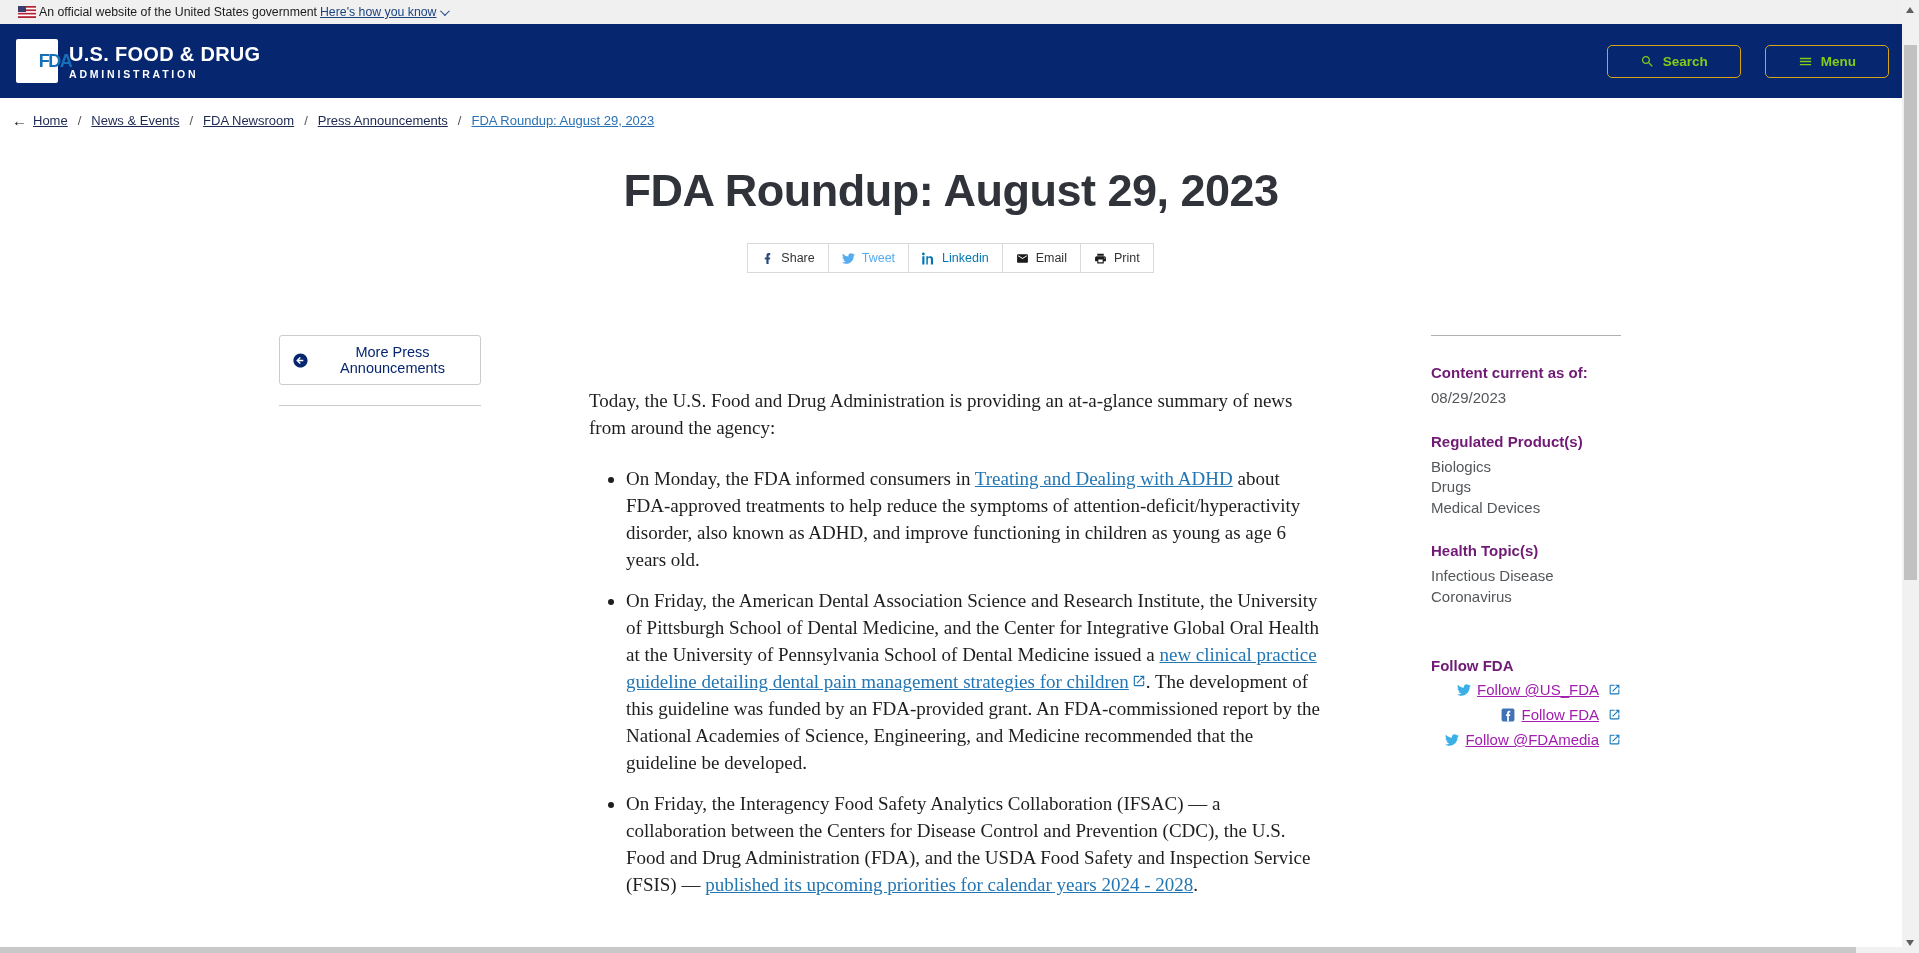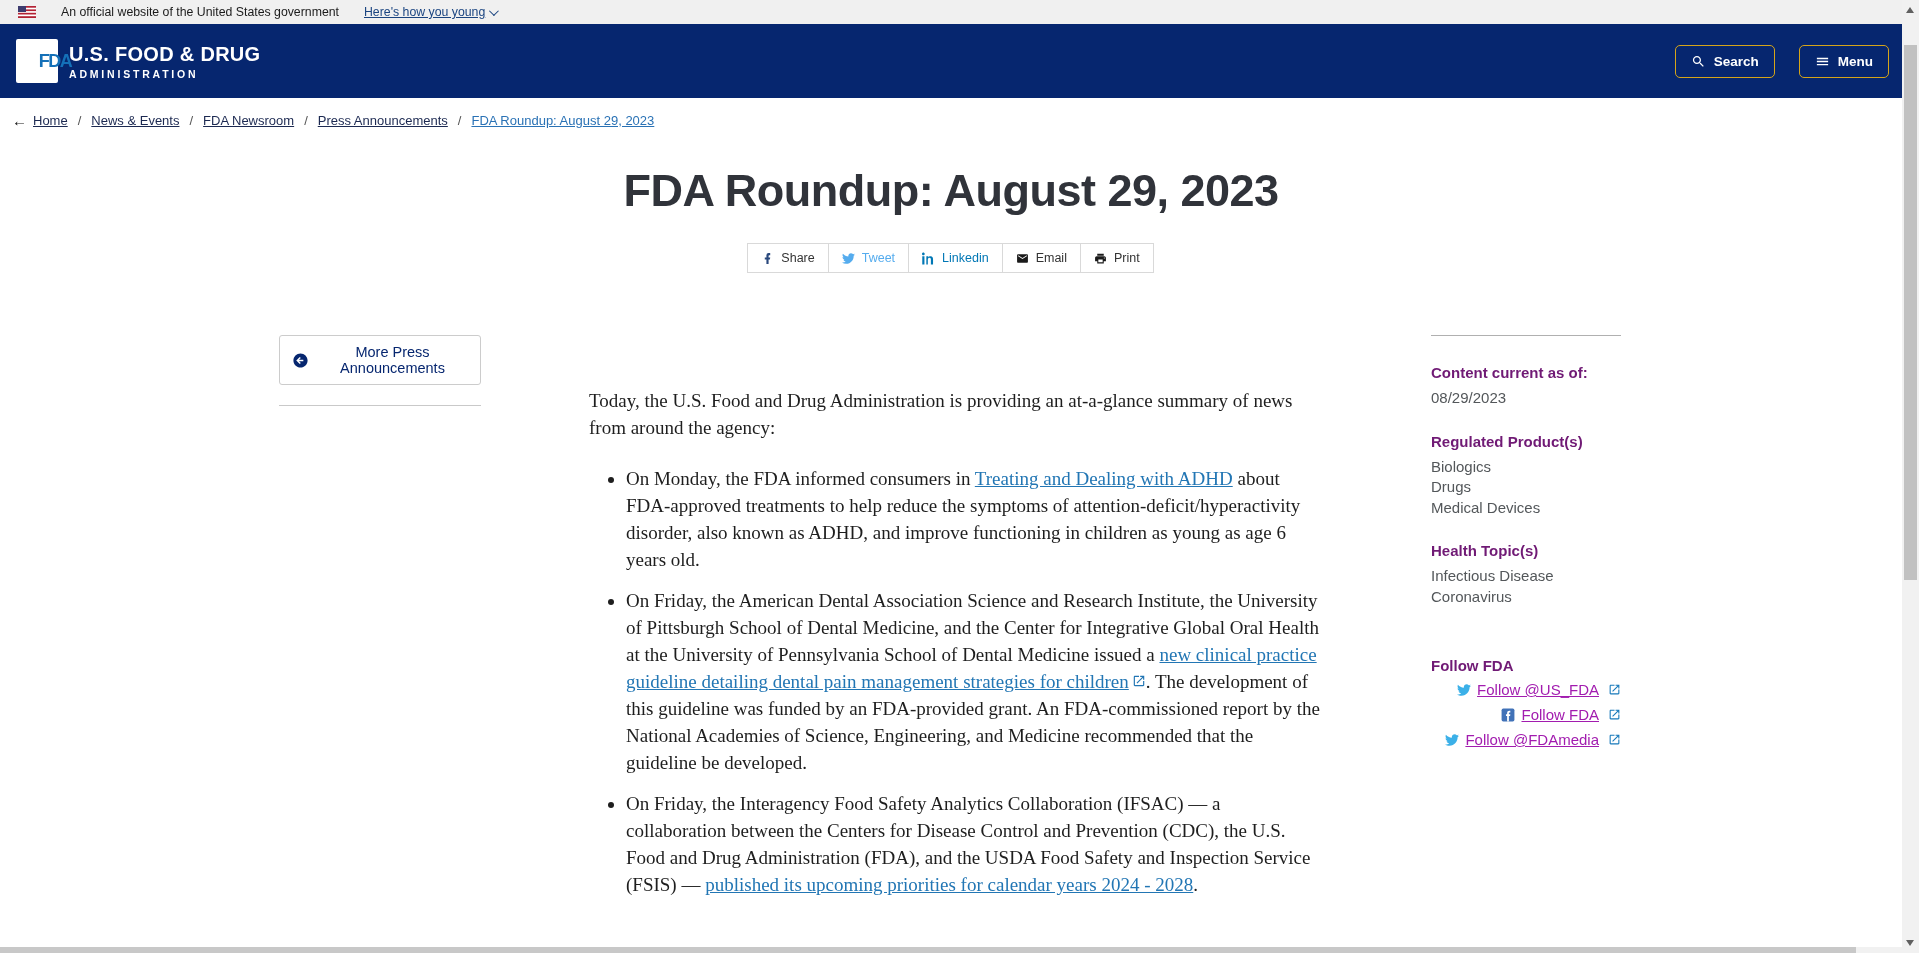--- a/index.html
+++ b/index.html
@@ -5,37 +5,37 @@
   * { box-sizing: border-box; }
   html,body { margin:0; padding:0; }
   body {
     width:1919px; height:953px; overflow:hidden; background:#fff;
     font-family:"Liberation Sans", sans-serif; position:relative;
   }
   .page { width:1902px; }
 
   
   .usa-banner { height:24px; background:#f0f0f0; display:flex; align-items:center;
-    padding-left:18px; gap:25px; font-size:12.3px; color:#1b1b1b; }
+    padding-left:18px; gap:3px; font-size:12.3px; color:#1b1b1b; }
   .flag-svg { display:block; }
   .banner-link { color:#1a4480; text-decoration:underline; display:inline-flex; align-items:center; gap:4px; cursor:pointer; }
   .chev { width:7px; height:7px; border-right:1.5px solid #1a4480; border-bottom:1.5px solid #1a4480;
     transform:rotate(45deg) translateY(-2px); display:inline-block; }
 
   
   .site-header { height:74px; display:flex; align-items:center; padding:0 13px 0 16px; }
   .logo-box { width:42px; height:44px; background:#fff; border-radius:2px;
     display:flex; align-items:center; justify-content:center; flex:none;padding-left:36px; }
   .logo-box span { color:#1470b8; font-weight:bold; font-size:18px; letter-spacing:-1.5px; }
   .logo-text { margin-left:11px; color:#fff; }
   .logo-l1 { font-size:20px; font-weight:bold; letter-spacing:.3px; }
   .logo-l2 { font-size:10.5px; font-weight:bold; letter-spacing:2.8px; margin-top:2px; }
   .header-actions { margin-left:auto; display:flex; gap:24px; }
-  .hdr-btn { background:transparent; border:1.5px solid #d5a419; border-radius:5px; color:#ffffff;
-    font-weight:bold; font-size:13.5px; padding:8px 15px; display:flex; align-items:center; gap:8px;
+  .hdr-btn { background:transparent; border:1.5px solid #d5a419; border-radius:5px; color:#84cc16;
+    font-weight:bold; font-size:13.5px; padding:8px 32px; display:flex; align-items:center; gap:8px;
     cursor:pointer; font-family:"Liberation Sans",sans-serif; }
   .hdr-btn .icn svg { width:15px; height:15px; }
 
   
   .breadcrumb { padding:14px 0 0 12px; font-size:13px; display:flex; gap:10px; align-items:center; color:#555; }
   .back-arrow { color:#111; font-size:15px; margin-right:-4px; }
   .crumb { color:#1c2951; text-decoration:underline; cursor:pointer; }
   .crumb.current { color:#2a72b5; }
   .sep { color:#555; }
 
@@ -106,21 +106,21 @@
       <svg width="18" height="12" viewBox="0 0 18 12">
         <rect width="18" height="12" fill="#b22234"></rect>
         <rect y="1.7" width="18" height="1.7" fill="#fff"></rect>
           <rect y="5.1" width="18" height="1.7" fill="#fff"></rect>
           <rect y="8.5" width="18" height="1.7" fill="#fff"></rect>
         <rect width="8" height="6" fill="#3c3b6e"></rect>
       </svg>
     </span>
     <span>An official website of the United States government</span>
     <a class="banner-link">
-        <span>Here's how you young</span>
+        <span>Here's how you know</span>
         <span class="chev"></span>
       </a>
   </div>
 
   <header class="site-header" style="background: rgb(6, 38, 111);">
     <div class="logo-box">
       <span>FDA</span>
     </div>
     <div class="logo-text">
       <div class="logo-l1">U.S. FOOD &amp; DRUG</div>

